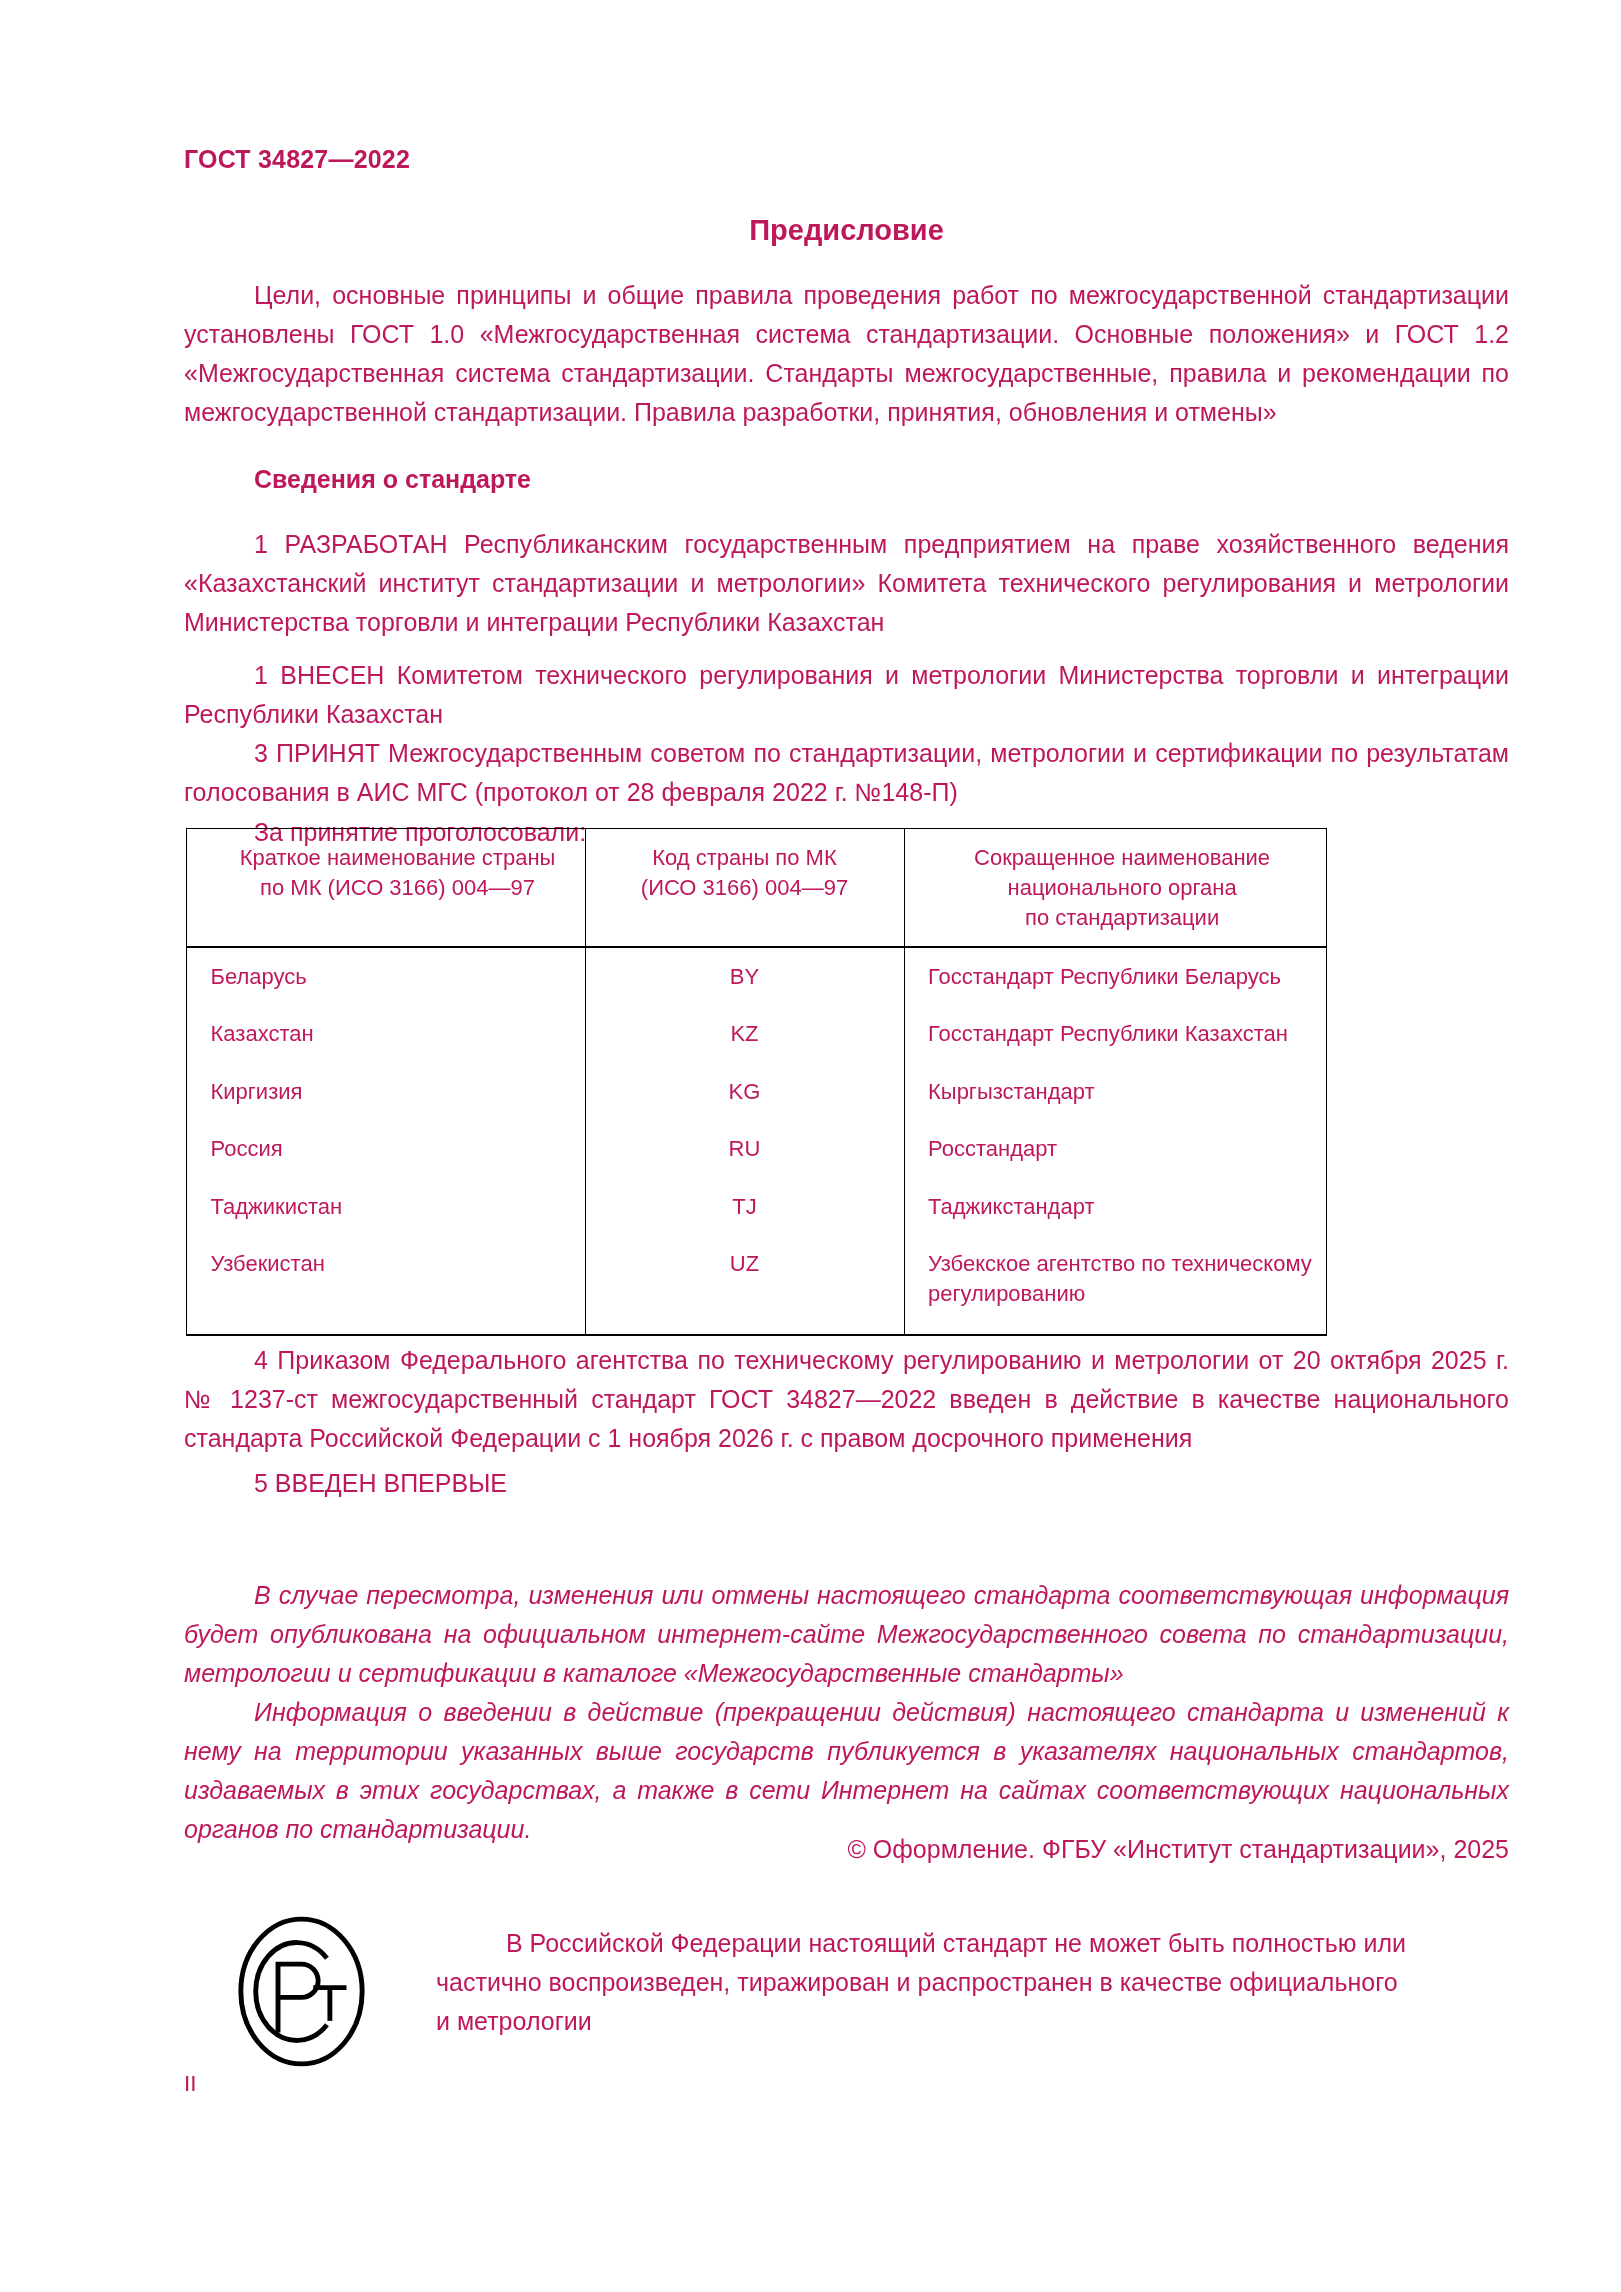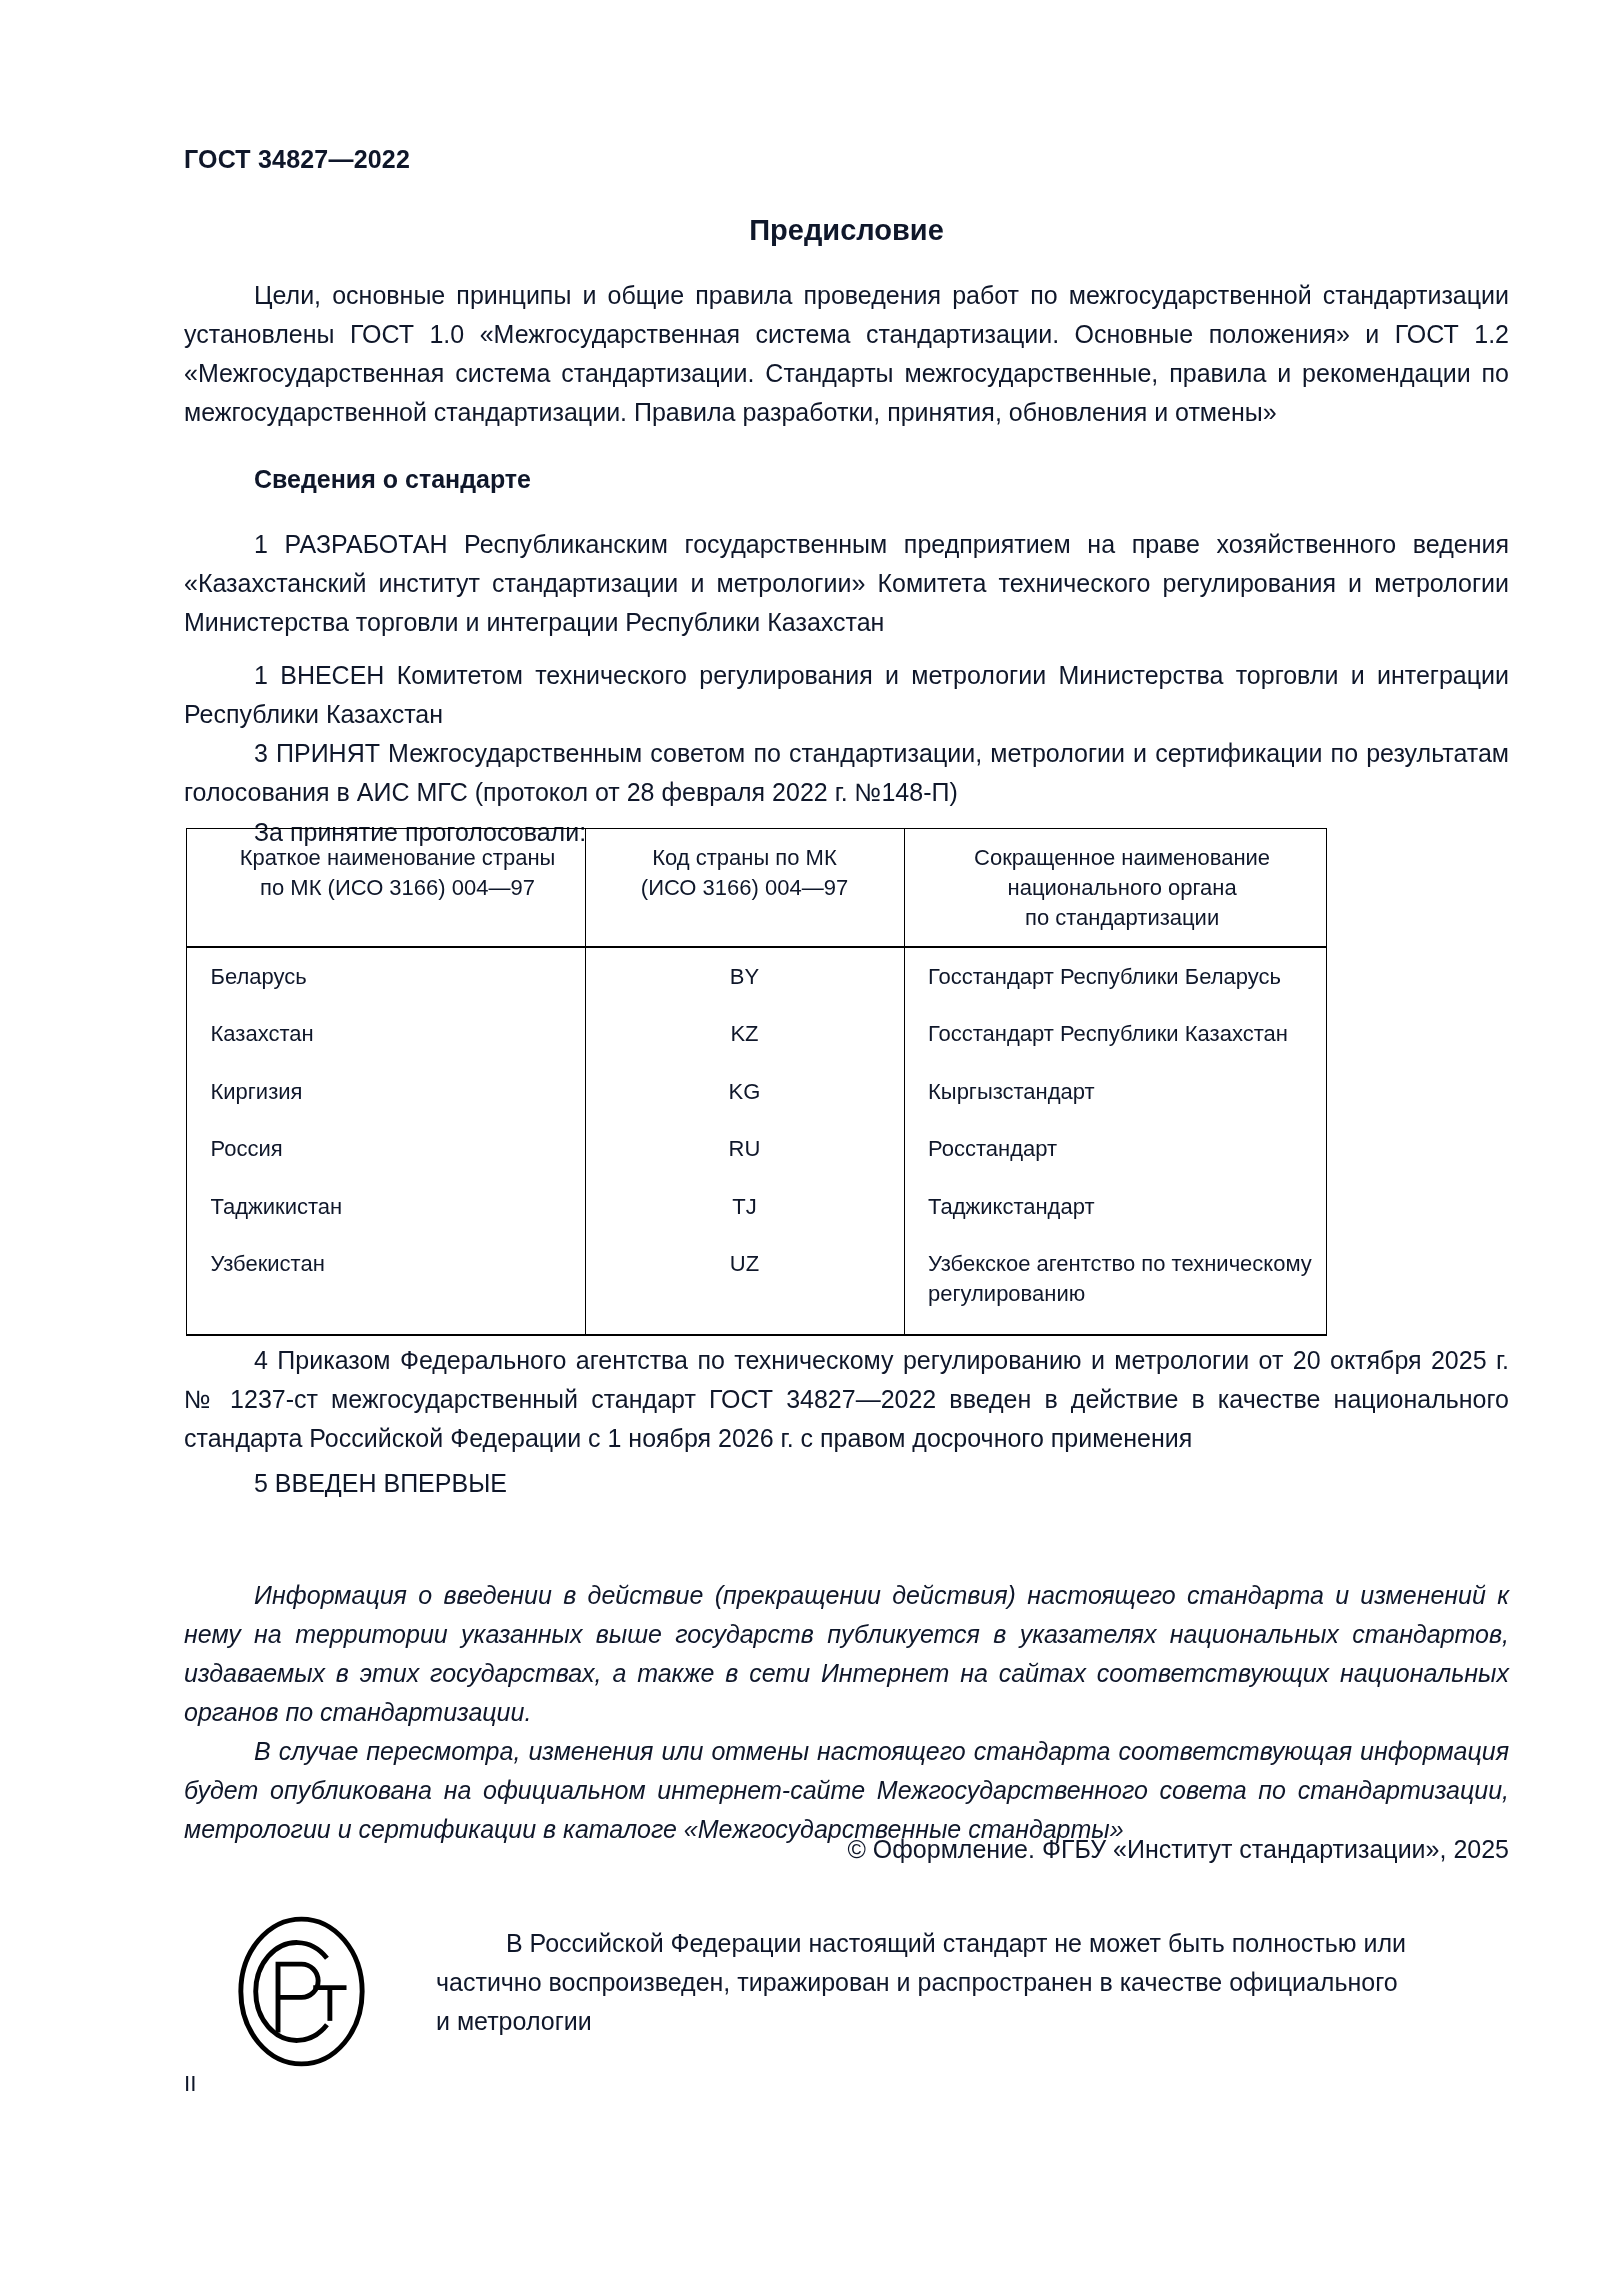--- a/index.html
+++ b/index.html
@@ -6,21 +6,21 @@
     margin: 0;
     padding: 0;
     background: #ffffff;
   }
   .page {
     position: relative;
     width: 1621px;
     height: 2293px;
     background: #ffffff;
     font-family: "Liberation Sans", sans-serif;
-    color: #0f172a;
+    color: #be185d;
     box-sizing: border-box;
     overflow: hidden;
   }
 
   
   .doc-header {
     position: absolute;
     left: 184px;
     top: 145px;
     font-size: 25px;
@@ -220,22 +220,22 @@
         <td></td>
       </tr>
     </tbody>
   </table>
 
   <div class="para" style="top:1341px;">4 Приказом Федерального агентства по техническому регулированию и метрологии от 20 октября 2025 г. № 1237-ст  межгосударственный стандарт ГОСТ 34827—2022 введен в действие в качестве на­ционального стандарта Российской Федерации с 1 ноября 2026 г. с правом досрочного применения</div>
 
   <div class="para flat" style="top:1464px;">5 ВВЕДЕН ВПЕРВЫЕ</div>
 
   <div class="notice" style="top:1576px;">
+    <p>В случае пересмотра, изменения или отмены настоящего стандарта соответствующая ин­формация будет опубликована на официальном интернет-сайте Межгосударственного совета по стандартизации, метрологии и сертификации в каталоге «Межгосударственные стандарты»</p>
     <p>Информация о введении в действие (прекращении действия) настоящего стандарта и изме­нений к нему на территории указанных выше государств публикуется в указателях национальных стандартов, издаваемых в этих государствах, а также в сети Интернет на сайтах соответству­ющих национальных органов по стандартизации.</p>
-    <p>В случае пересмотра, изменения или отмены настоящего стандарта соответствующая ин­формация будет опубликована на официальном интернет-сайте Межгосударственного совета по стандартизации, метрологии и сертификации в каталоге «Межгосударственные стандарты»</p>
   </div>
 
   <div class="copyright" style="top:1835px;">© Оформление. ФГБУ «Институт стандартизации», 2025</div>
 
   <div class="rst-logo">
     <svg viewBox="0 0 140 160" width="137" height="157" xmlns="http://www.w3.org/2000/svg">
       <ellipse cx="70" cy="80" rx="62" ry="74" fill="none" stroke="#000" stroke-width="5"></ellipse>
       <path d="M 96 46 A 42 50 0 1 0 96 114" fill="none" stroke="#000" stroke-width="5"></path>
       <path d="M 46 122 L 46 52 L 70 52 A 17 17 0 0 1 70 86 L 46 86" fill="none" stroke="#000" stroke-width="5"></path>
       <path d="M 82 76 L 116 76" fill="none" stroke="#000" stroke-width="5"></path>

